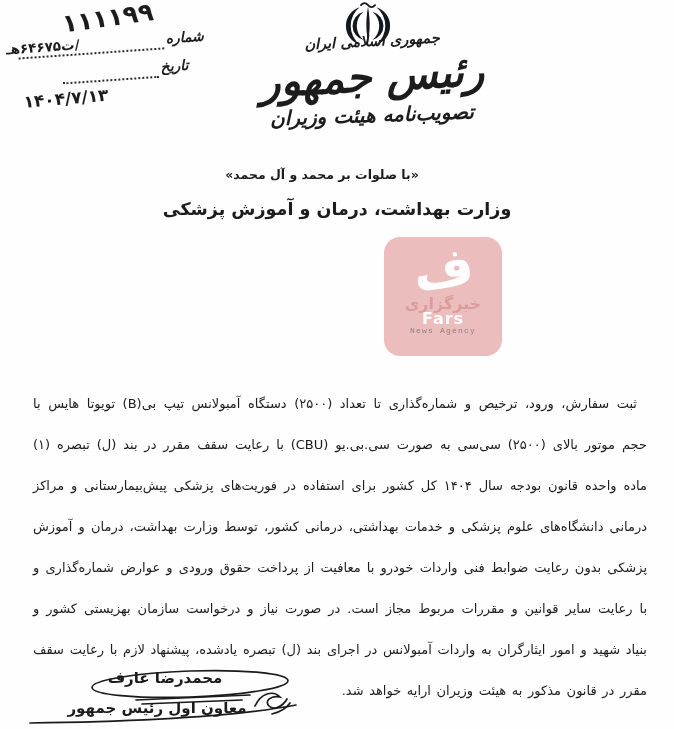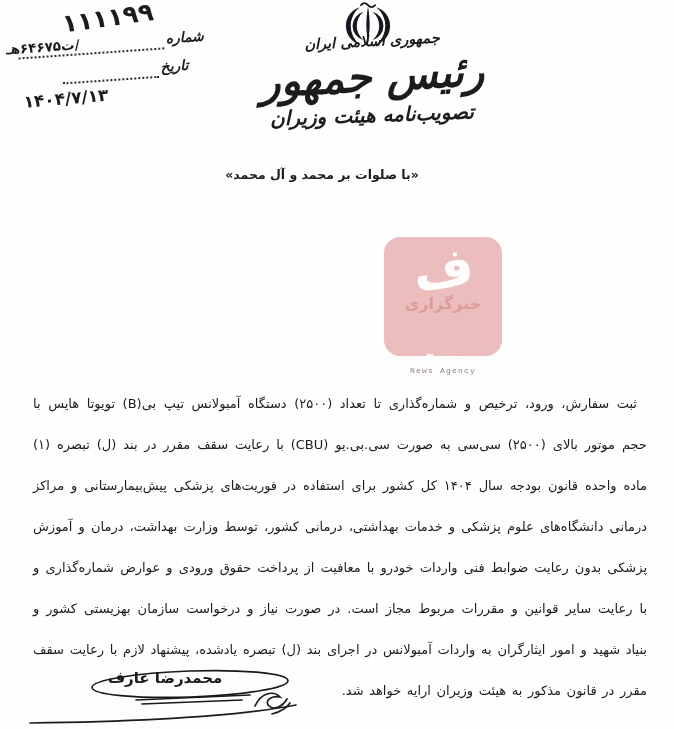--- a/index.html
+++ b/index.html
@@ -33,21 +33,21 @@
   .addressee{position:absolute;left:137px;top:199px;width:400px;text-align:center;font-size:17.5px;font-weight:bold;direction:rtl;}
 
   
   .watermark{
     position:absolute;left:384px;top:237px;width:118px;height:119px;
     background:#ecbdbd;border-radius:16px;z-index:0;
     display:flex;flex-direction:column;align-items:center;text-align:center;
   }
   .wm-glyph{font-size:52px;line-height:60px;color:rgba(255,255,255,.95);font-weight:bold;transform:rotate(-8deg);margin-top:2px;}
   .wm-fa{font-size:16px;font-weight:bold;color:#dc9c9c;line-height:14px;margin-top:-2px;}
-  .wm-en-bold{font-size:13px;font-weight:bold;color:rgba(255,255,255,.95);line-height:15px;letter-spacing:1px;margin-top:40px;}
+  .wm-en-bold{font-size:16px;font-weight:bold;color:rgba(255,255,255,.95);line-height:15px;letter-spacing:1px;}
   .wm-en{font-size:8px;color:#93807e;letter-spacing:1.2px;line-height:10px;font-family:Liberation Mono, monospace;}
 
   
   .body-par{position:absolute;left:33px;width:614px;direction:rtl;text-align:justify;z-index:1;}
   .p1{top:243px;font-size:16px;line-height:34px;text-indent:10px;word-spacing:2px;}
   .p2{top:370px;font-size:13px;line-height:41px;text-indent:10px;word-spacing:1.5px;}
 
   
   .sig-name{position:absolute;left:98px;top:669px;width:134px;text-align:center;font-size:15px;font-weight:bold;direction:rtl;z-index:2;}
   .sig-title{position:absolute;left:66px;top:699px;width:182px;text-align:center;font-size:15px;font-weight:bold;direction:rtl;z-index:2;}
@@ -78,31 +78,33 @@
       <path d="M60 10 C57 28 55.5 46 56.5 62 L60 96 L63.5 62 C64.5 46 63 28 60 10 Z"></path>
     </g>
     <path d="M44 7 q8 -9 16 0 q8 9 16 0" fill="none" stroke="#16161f" stroke-width="4" stroke-linecap="round"></path>
   </svg>
   <div class="country">جمهوری اسلامی ایران</div>
   <div class="office">رئیس جمهور</div>
   <div class="doc-type">تصویب‌نامه هیئت وزیران</div>
 
   <div class="salawat">«با صلوات بر محمد و آل محمد»</div>
 
+  <div class="addressee">وزارت بهداشت، درمان و آموزش پزشکی</div>
 
   <div class="watermark" style="background: rgb(236, 189, 189);">
     <div class="wm-glyph">ف</div>
     <div class="wm-fa">خبرگزاری</div>
     <div class="wm-en-bold">Fars</div>
     <div class="wm-en">News Agency</div>
   </div>
 
   <p class="body-par p2 rtl">ثبت سفارش، ورود، ترخیص و شماره‌گذاری تا تعداد (۲۵۰۰) دستگاه آمبولانس تیپ بی(B) تویوتا هایس با حجم موتور بالای (۲۵۰۰) سی‌سی به صورت سی.بی.یو (CBU) با رعایت سقف مقرر در بند (ل) تبصره (۱) ماده واحده قانون بودجه سال ۱۴۰۴ کل کشور برای استفاده در فوریت‌های پزشکی پیش‌بیمارستانی و مراکز درمانی دانشگاه‌های علوم پزشکی و خدمات بهداشتی، درمانی کشور، توسط وزارت بهداشت، درمان و آموزش پزشکی بدون رعایت ضوابط فنی واردات خودرو با معافیت از پرداخت حقوق ورودی و عوارض شماره‌گذاری و با رعایت سایر قوانین و مقررات مربوط مجاز است. در صورت نیاز و درخواست سازمان بهزیستی کشور و بنیاد شهید و امور ایثارگران به واردات آمبولانس در اجرای بند (ل) تبصره یادشده، پیشنهاد لازم با رعایت سقف مقرر در قانون مذکور به هیئت وزیران ارایه خواهد شد.</p>
 
   <div class="sig-name">محمدرضا عارف</div>
+  <div class="sig-title">معاون اول رئیس جمهور</div>
   <svg class="sig-svg" viewBox="0 0 305 72">
     <g fill="none" stroke="#1a1a1a" stroke-width="1.7" stroke-linecap="round">
       <ellipse cx="172" cy="28" rx="98" ry="13" transform="rotate(-2 172 28)"></ellipse>
       <path d="M118 44 L232 39"></path>
       <path d="M124 48 L224 44"></path>
       <path d="M237 50 c6 -13 18 -16 25 -9 c-9 -2 -16 4 -11 9 c5 5 14 0 18 -7"></path>
       <path d="M272 47 c-4 6 -10 9 -18 11"></path>
       <path d="M278 49 C210 62 90 66 12 67"></path>
     </g>
   </svg>

